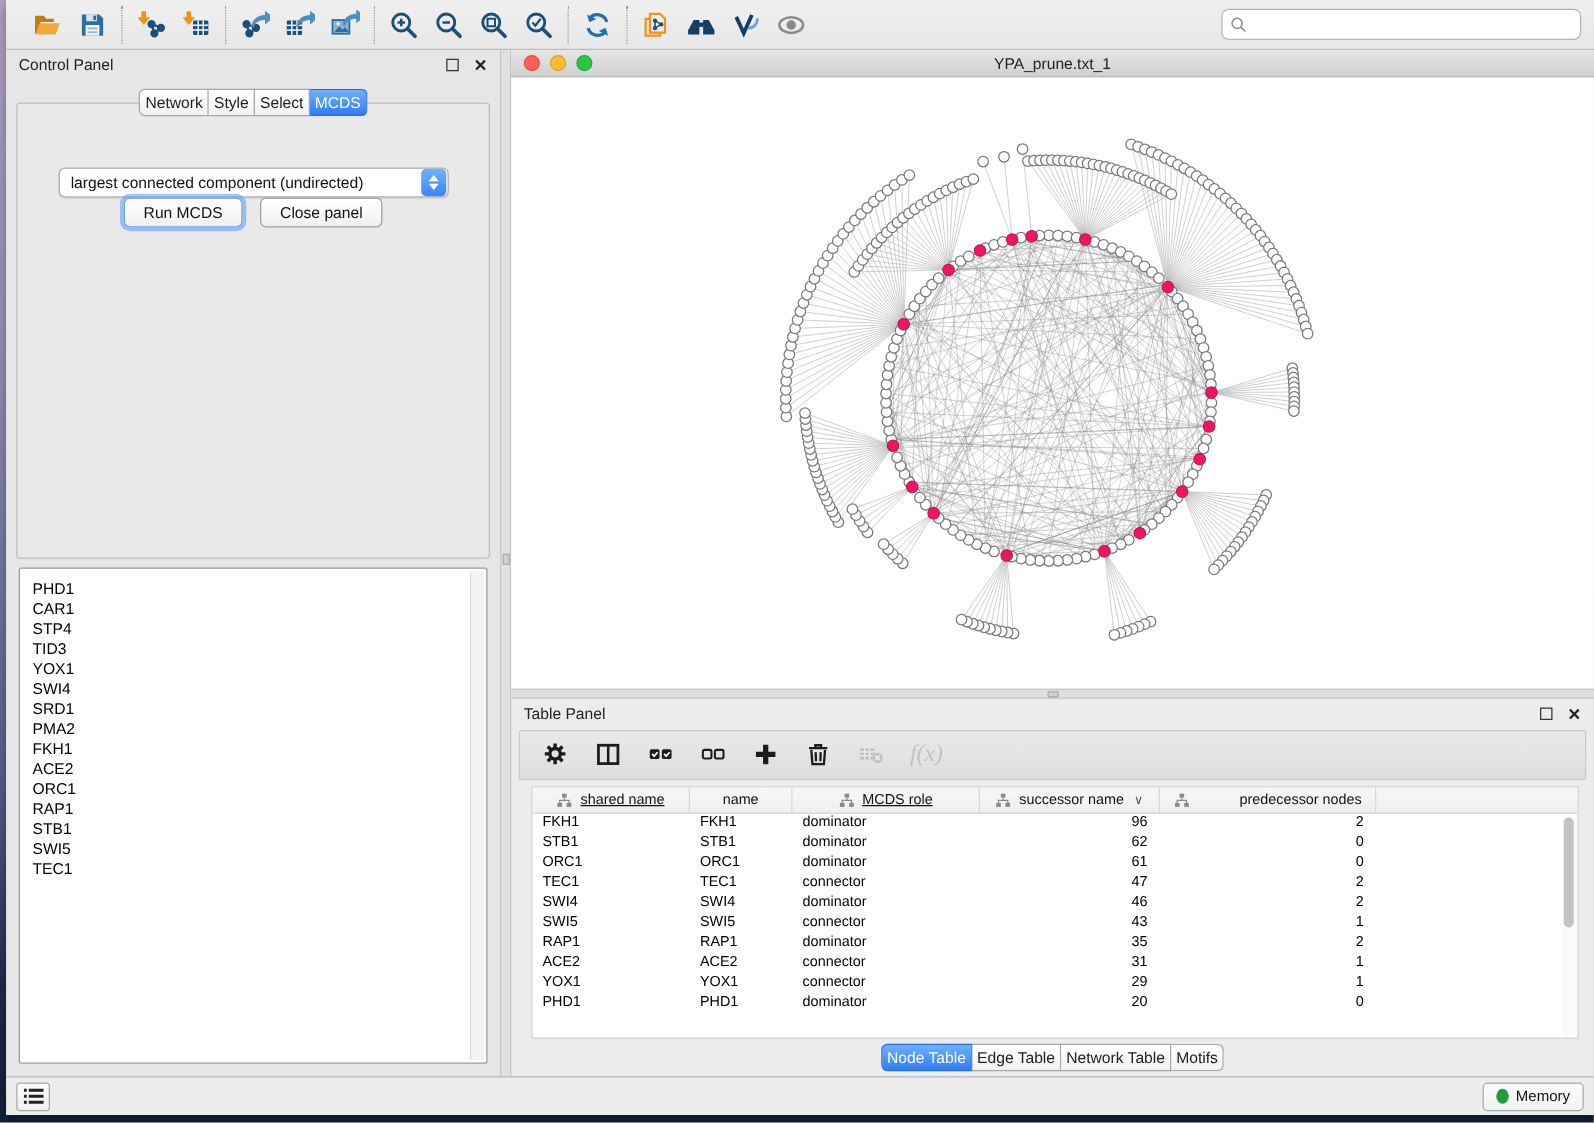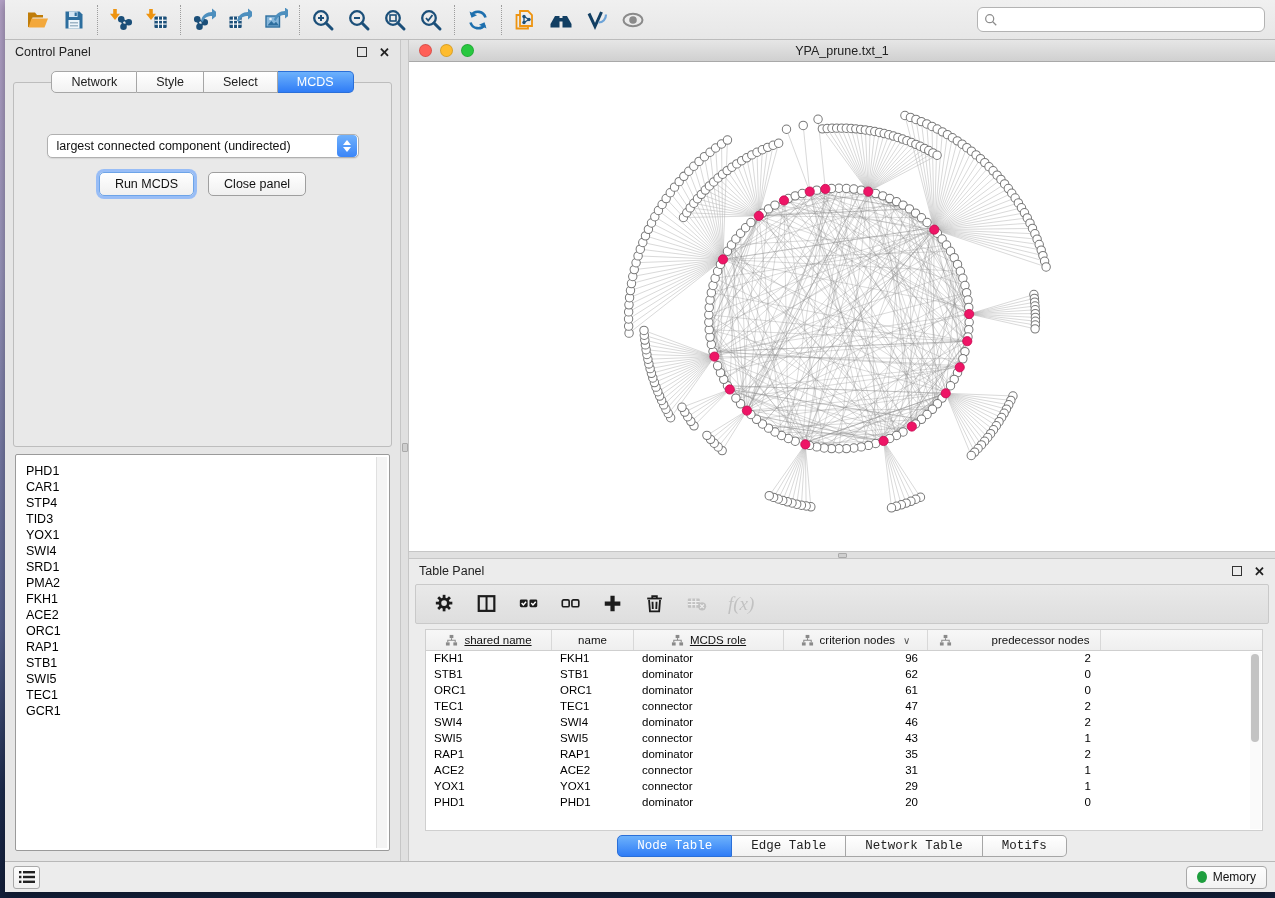--- a/index.html
+++ b/index.html
@@ -23,33 +23,33 @@
   
   .main { position:absolute; top:40px; bottom:31px; left:0; right:0; display:flex; }
 
   
   .control-panel { width:395px; background:#e6e6e6; display:flex; flex-direction:column; }
   .panel-header { height:24px; display:flex; align-items:center; padding:0 10px; font-size:12.5px; color:#222; }
   .panel-header .ph-title { flex:1; }
   .ph-float { width:10px; height:10px; border:1.6px solid #333; margin-right:12px; cursor:pointer; }
   .ph-close { font-size:13px; font-weight:700; color:#222; cursor:pointer; line-height:1; }
   .seg { display:flex; }
-  .seg .tab { padding:3px 19px; font-size:12.5px; color:#222; background:linear-gradient(#ffffff,#f2f2f2); border:1px solid #a6a6a6; border-left:none; cursor:pointer; }
+  .seg .tab { padding:3px 4px; font-size:12.5px; color:#222; background:linear-gradient(#ffffff,#f2f2f2); border:1px solid #a6a6a6; border-left:none; cursor:pointer; }
   .seg .tab:first-child { border-left:1px solid #a6a6a6; border-radius:5px 0 0 5px; }
   .seg .tab:last-child { border-radius:0 5px 5px 0; }
   .seg .tab.active { background:linear-gradient(#6db2fc,#2f7cf6); border-color:#2a6fd8; color:#fff; }
   .ctab-row { display:flex; justify-content:center; position:relative; z-index:2; margin-top:7px; }
   .ctab-content { margin:-11px 8px 0 8px; height:365px; border:1px solid #bdbdbd; border-radius:3px; background:#e9e9e9; padding-top:38px; position:relative; z-index:1; }
   .opt-label { text-align:center; font-size:12.5px; color:#111; }
   .dropdown { width:312px; height:24px; margin:13px auto 0; background:#fff; border:1px solid #b0b0b0; border-radius:5px; display:flex; align-items:center; cursor:pointer; box-shadow:0 1px 1px rgba(0,0,0,.08); }
   .dropdown .dd-text { flex:1; font-size:12.5px; padding-left:9px; color:#111; white-space:nowrap; overflow:hidden; }
   .dd-stepper { width:20px; height:22px; margin-right:1px; border-radius:4px; background:linear-gradient(#70b1fc,#3a85f8); display:flex; flex-direction:column; align-items:center; justify-content:center; gap:2px; }
   .dd-up { width:0; height:0; border-left:4px solid transparent; border-right:4px solid transparent; border-bottom:5px solid #fff; }
   .dd-down { width:0; height:0; border-left:4px solid transparent; border-right:4px solid transparent; border-top:5px solid #fff; }
-  .btn-row { display:flex; justify-content:center; gap:14px; margin-top:14px; }
+  .btn-row { display:flex; justify-content:center; gap:14px; }
   .aq-btn { height:24px; padding:0 15px; font-size:12.5px; color:#111; background:linear-gradient(#ffffff,#f0f0f0); border:1px solid #9f9f9f; border-radius:5px; cursor:pointer; font-family:"Liberation Sans",sans-serif; }
   .aq-btn.focus-ring { box-shadow:0 0 0 3px rgba(98,160,255,.6); border-color:#6da4e8; }
 
   .mcds-fieldset { flex:1; margin:7px 10px 10px 10px; border:1px solid #9a9a9a; border-radius:2px; position:relative; background:#fff; }
   .mcds-legend { position:absolute; top:-8px; left:8px; background:#e6e6e6; padding:0 4px; font-size:12.5px; color:#111;margin-top:29px; }
   .mcds-list { position:absolute; inset:2px; background:#fff; overflow:hidden; padding:6px 2px 2px 8px; }
   .mcds-list div { font-size:12.5px; line-height:16px; color:#000; }
   .mcds-scroll { position:absolute; top:2px; right:2px; bottom:2px; width:11px; background:#f4f4f4; border-left:1px solid #e0e0e0; }
 
   
@@ -79,21 +79,21 @@
   .tp-table { margin:5px 12px 0 16px; background:#fff; border:1px solid #cfcfcf; flex:1; position:relative; overflow:hidden; }
   .tp-head { display:flex; height:21px; background:linear-gradient(#f7f7f7,#efefef); border-bottom:1px solid #cfcfcf; }
   .th-cell { display:flex; align-items:center; justify-content:center; gap:6px; font-size:11.5px; color:#111; border-right:1px solid #d8d8d8; overflow:hidden; cursor:pointer; }
   .th-cell svg { width:13px; height:13px; flex:0 0 auto; }
   .sort-chev { font-size:10px; color:#555; margin-left:2px; }
   .tb-row { display:flex; height:16px; }
   .td-cell { font-size:11.5px; color:#000; padding:1px 0 0 8px; overflow:hidden; white-space:nowrap; }
   .td-cell.num { text-align:right; padding:1px 10px 0 0; }
   .tp-vscroll { position:absolute; top:22px; right:1px; bottom:1px; width:11px; background:#fafafa; }
   .tp-vscroll .thumb { position:absolute; top:2px; left:1px; width:8px; height:88px; background:#c3c3c3; border-radius:4px; }
-  .tp-tabs { height:30px; display:flex; justify-content:center; align-items:center;font-family:Liberation Mono, monospace; }
+  .tp-tabs { height:30px; display:flex; justify-content:center; align-items:center; }
 
   
   .status-bar { position:absolute; left:0; right:0; bottom:0; height:31px; background:#ececec; border-top:1px solid #b8b8b8; display:flex; align-items:center; padding:0 8px; }
   .list-btn { width:27px; height:23px; background:linear-gradient(#fdfdfd,#f0f0f0); border:1px solid #a9a9a9; border-radius:3px; display:flex; align-items:center; justify-content:center; cursor:pointer; }
   .memory-btn { margin-left:auto; height:23px; background:linear-gradient(#fdfdfd,#f2f2f2); border:1px solid #a9a9a9; border-radius:4px; display:flex; align-items:center; gap:6px; padding:0 10px; font-size:12px; color:#111; cursor:pointer; }
   .mem-dot { width:10px; height:12px; border-radius:50%; }
 </style>
 </head>
 <body>
 
@@ -336,21 +336,20 @@
             <div>SWI4</div>
             <div>SRD1</div>
             <div>PMA2</div>
             <div>FKH1</div>
             <div>ACE2</div>
             <div>ORC1</div>
             <div>RAP1</div>
             <div>STB1</div>
             <div>SWI5</div>
             <div>TEC1</div>
-            <div>GCR1</div>
           </div>
         <div class="mcds-scroll"></div>
       </div>
     </div>
 
     <div class="vsplit">
         <div class="grip"></div>
       </div>
 
     <div class="right-side">
@@ -1301,21 +1300,21 @@
                 <svg viewBox="0 0 14 14">
                   <g fill="#8a8a8a">
                     <rect x="5" y="1" width="4" height="3.4"></rect>
                     <rect x="1" y="9" width="4" height="3.4"></rect>
                     <rect x="9" y="9" width="4" height="3.4"></rect>
                   </g>
                   <g stroke="#8a8a8a" stroke-width="1.1" fill="none">
                     <path d="M7 4.5v2.3M3 9V6.8h8V9"></path>
                   </g>
                 </svg>
-                <span>criterion nodes</span>
+                <span>successor name</span>
                 <span class="sort-chev">∨</span>
               </div>
               <div class="th-cell" style="width: 173px; gap: 40px;">
                 <svg viewBox="0 0 14 14">
                   <g fill="#8a8a8a">
                     <rect x="5" y="1" width="4" height="3.4"></rect>
                     <rect x="1" y="9" width="4" height="3.4"></rect>
                     <rect x="9" y="9" width="4" height="3.4"></rect>
                   </g>
                   <g stroke="#8a8a8a" stroke-width="1.1" fill="none">

